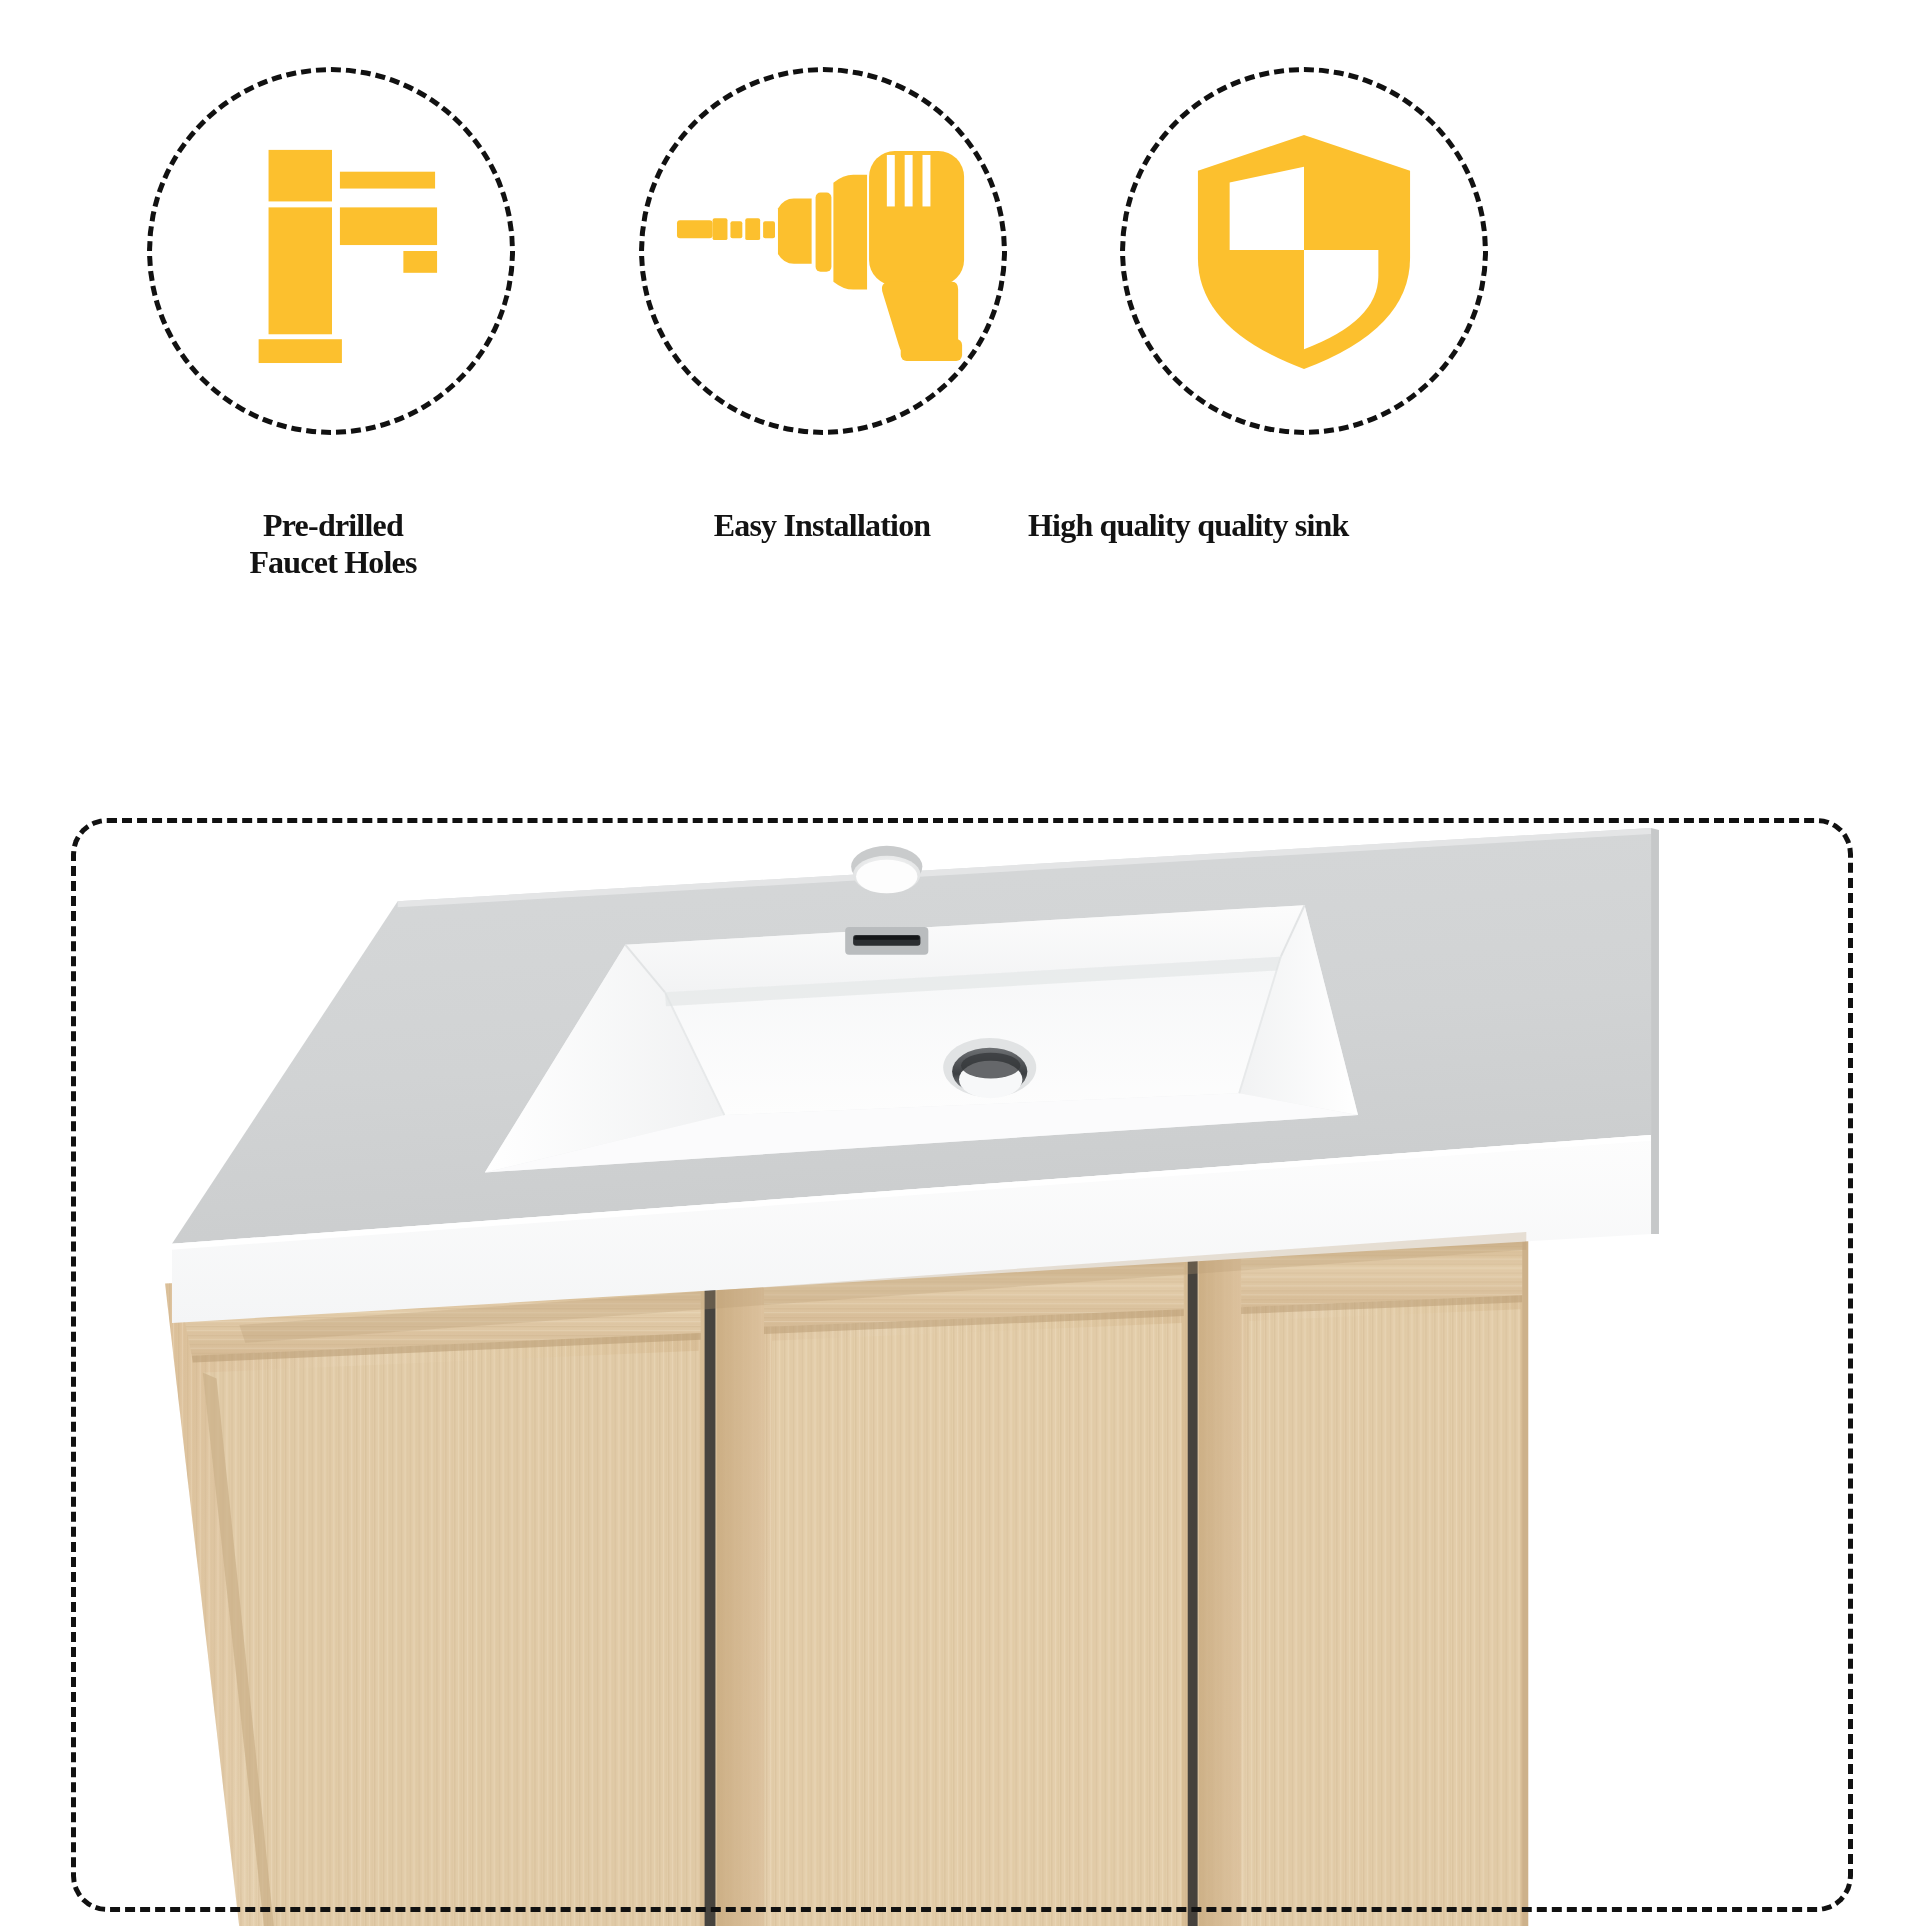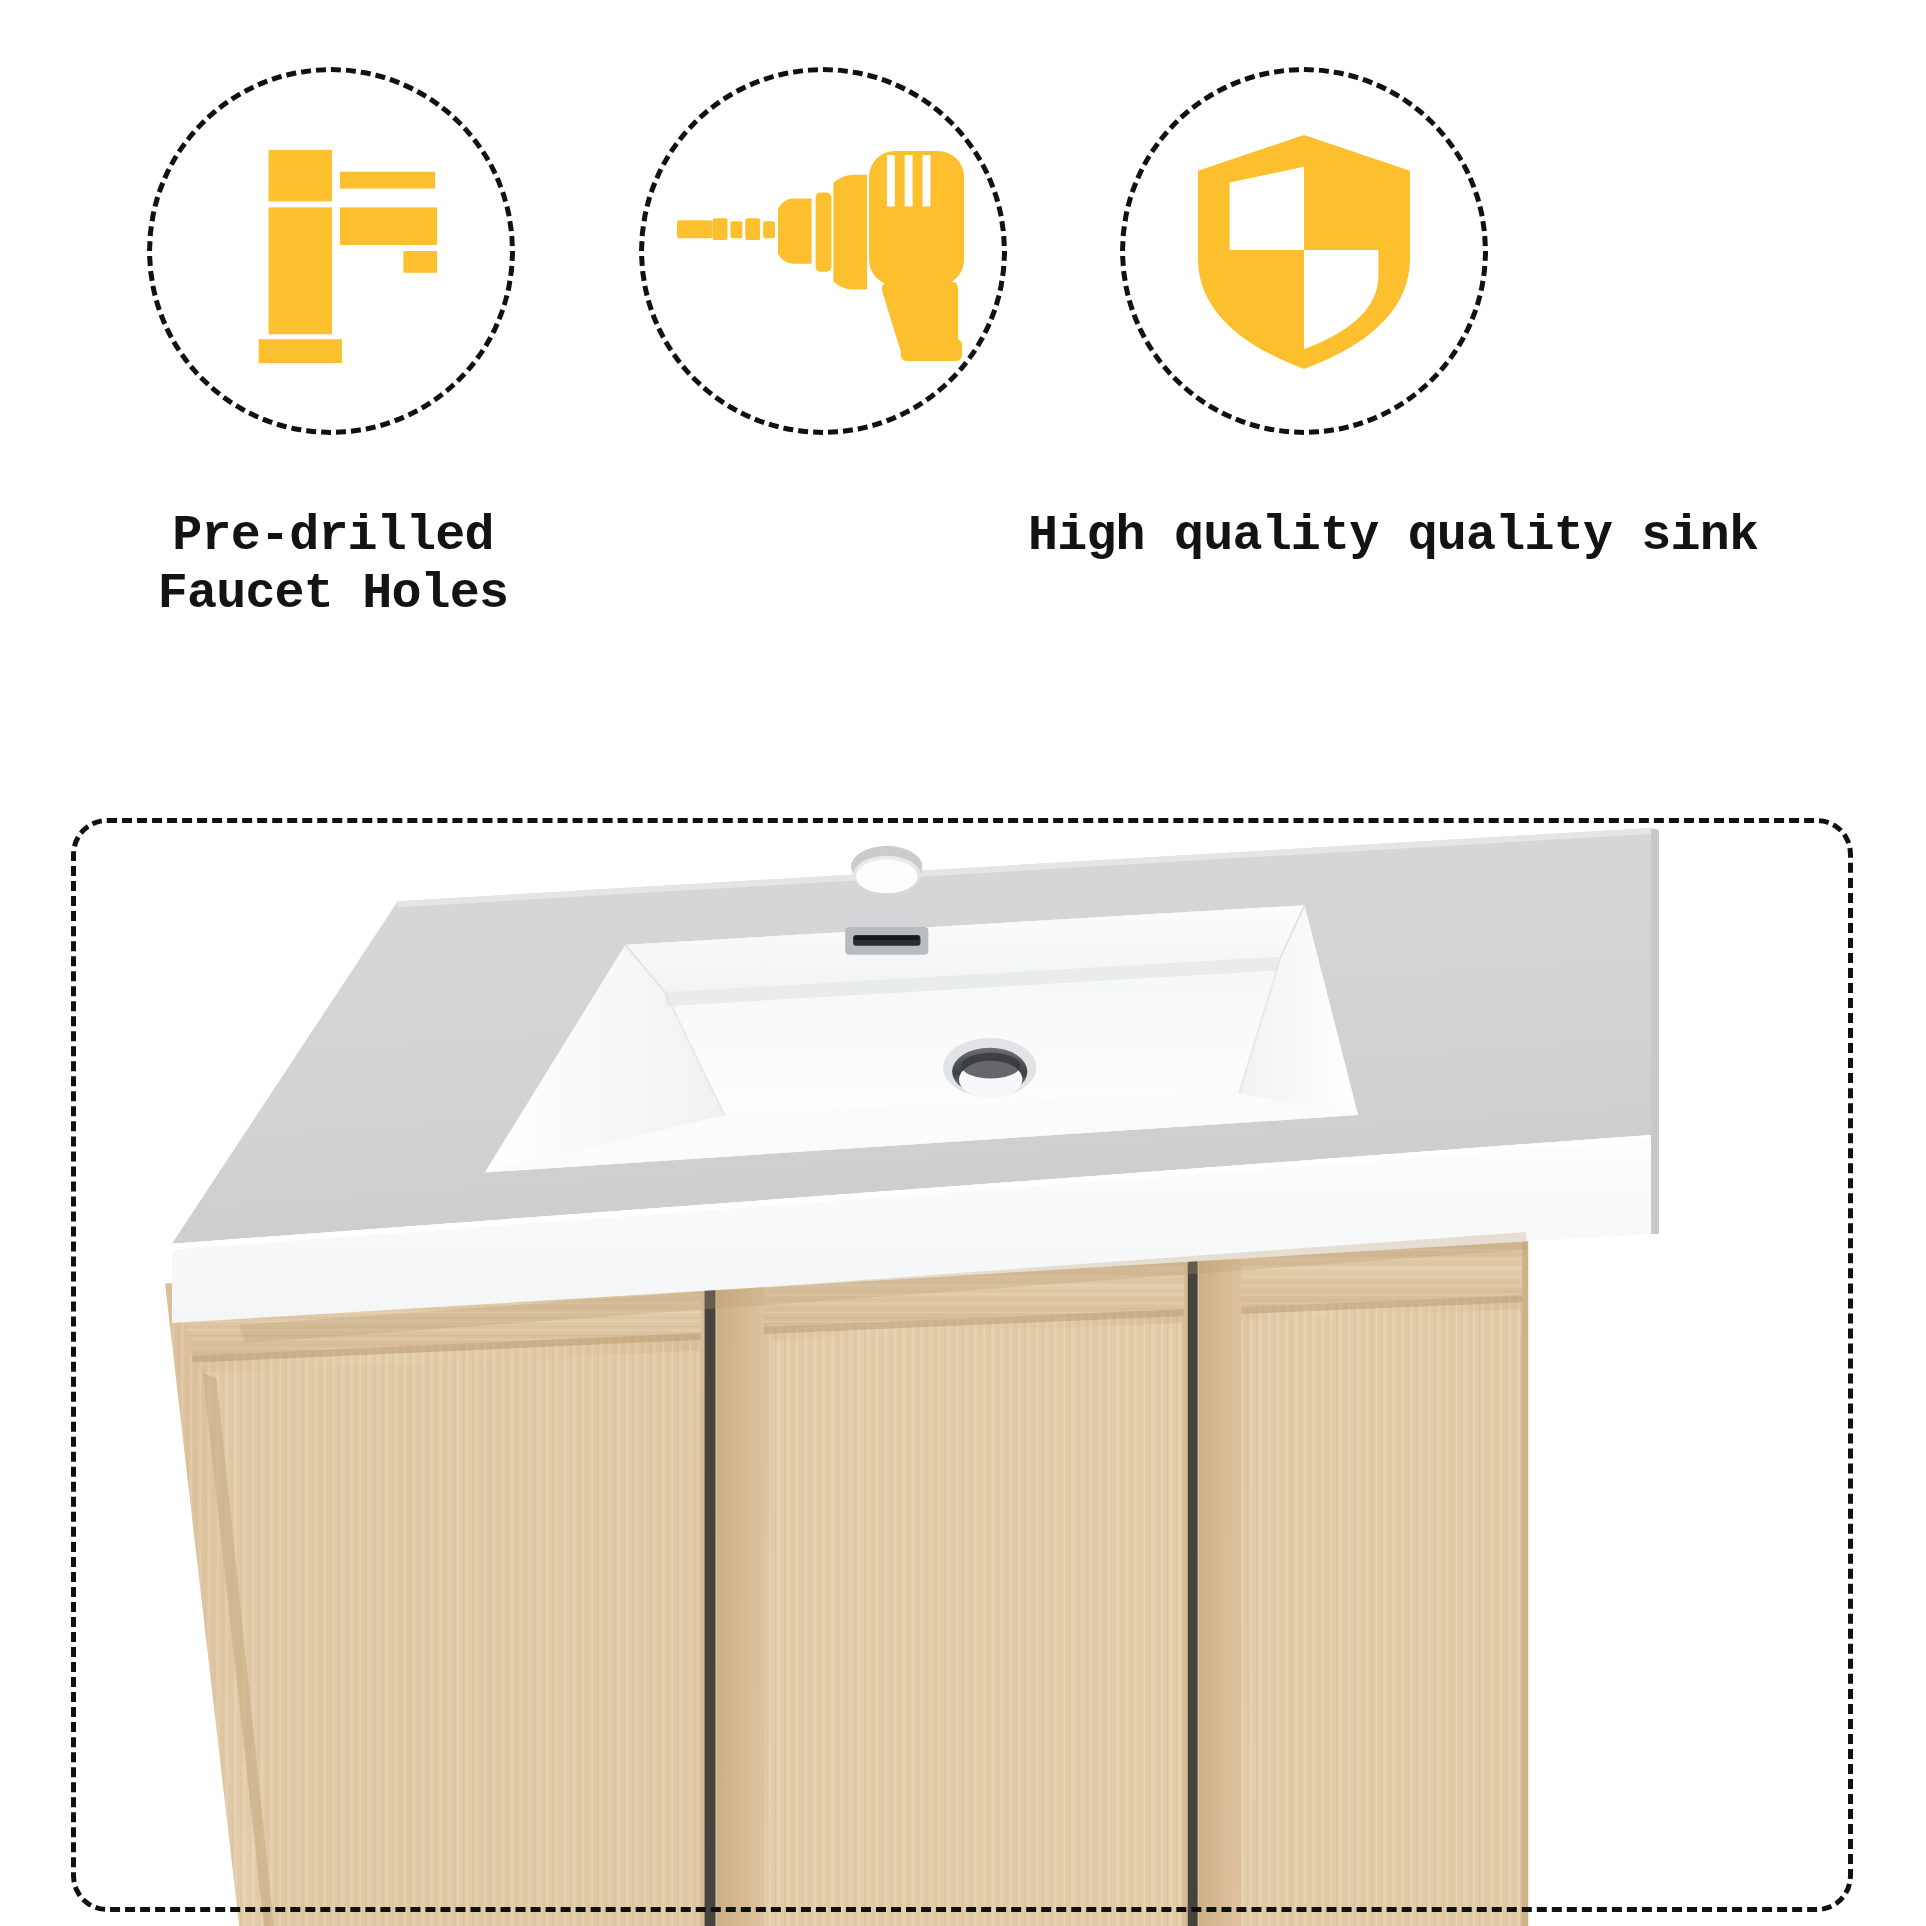--- a/index.html
+++ b/index.html
@@ -56,23 +56,23 @@
     display: flex;
     align-items: center;
     justify-content: center;
   }
 
   .caption {
     position: absolute;
     top: 505px;
     width: 100%;
     text-align: center;
-    font-family: Liberation Mono, monospace;
+    font-family: Liberation Serif, serif;
     font-weight: bold;
-    font-size: 50px;
+    font-size: 32px;
     line-height: 1.15;
     color: #131313;
     letter-spacing: -0.8px;
     white-space: pre-line;
   }
   .feature.f0 .caption { top: 507px; left: 2px; }
   .feature.f1 .caption { top: 507px; left: 10px; }
   .feature.f2 .caption {
     top: 507px;
     width: 851px;
@@ -156,20 +156,21 @@
             <rect x="228" y="204" width="62" height="22" rx="6"></rect>
           </g>
           <g fill="#FFFFFF">
             <rect x="214" y="18" width="8" height="52"></rect>
             <rect x="232" y="18" width="8" height="52"></rect>
             <rect x="250" y="18" width="8" height="52"></rect>
           </g>
         </svg>
       </div>
     </div>
+    <div class="caption">Easy Installation</div>
   </div>
 
   <div class="feature f2">
     <div class="circle">
       <div class="icon-holder">
         <svg width="228" height="248" viewBox="0 0 230 250" xmlns="http://www.w3.org/2000/svg">
 
           <path d="M115 8 L222 44 V132 q0 72 -107 112 Q8 204 8 132 V44 Z" fill="#FCC02E"></path>
 
           <path d="M115 40 V124 H40 V56 Z" fill="#FFFFFF"></path>

